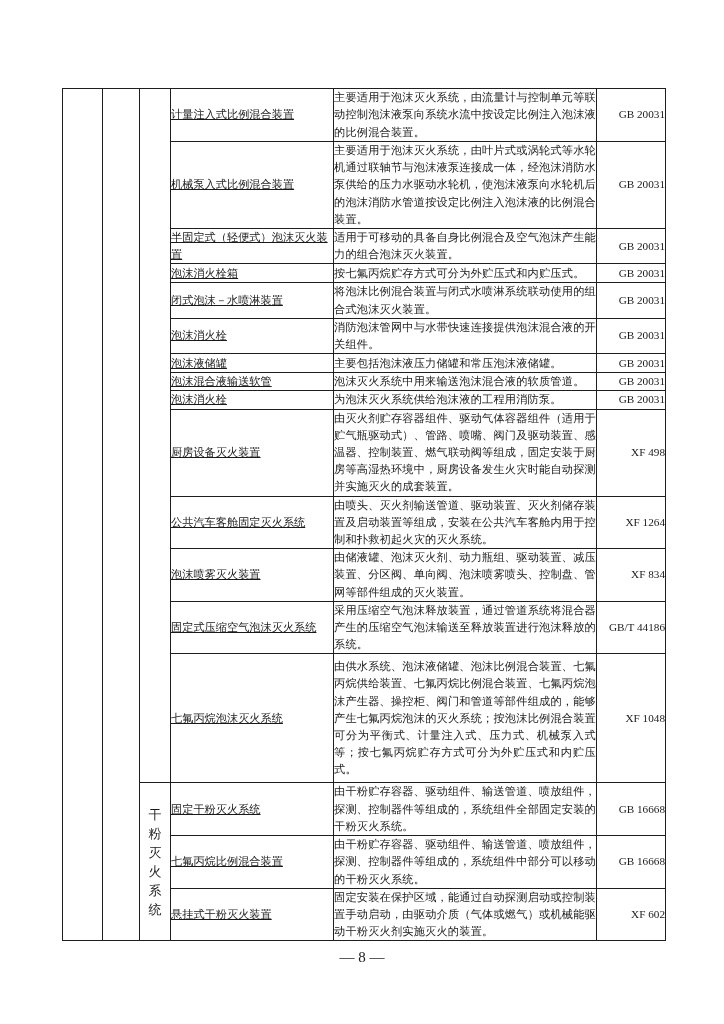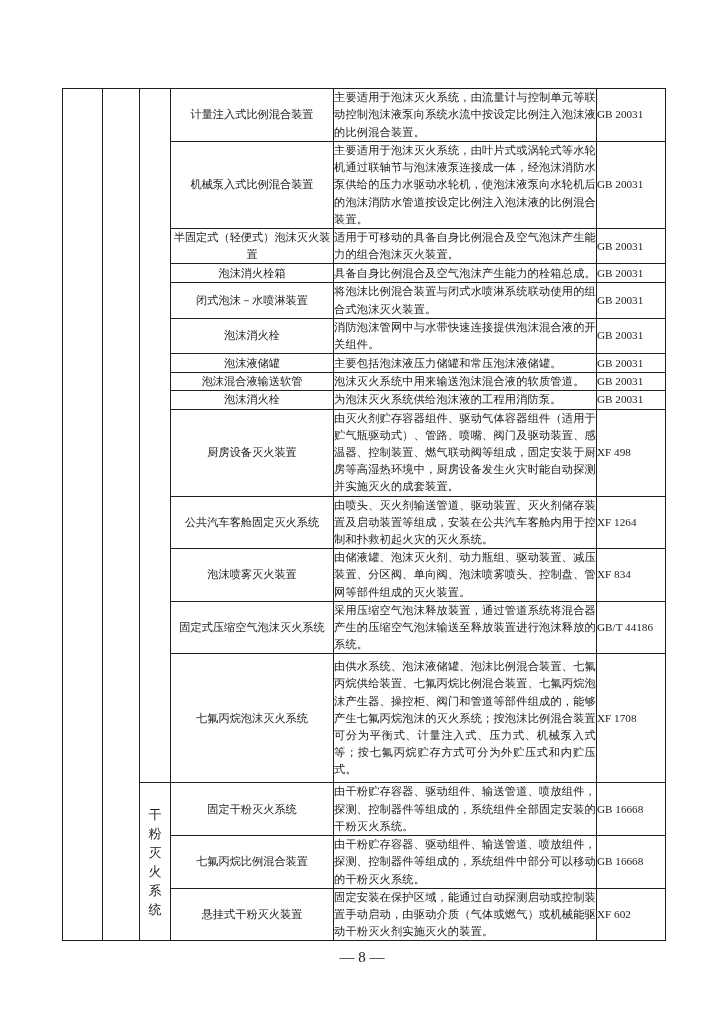--- a/index.html
+++ b/index.html
@@ -10,23 +10,23 @@
     position: absolute; left: 62px; top: 88px;
     width: 601px; border-collapse: collapse; table-layout: fixed;
   }
   table.std td {
     border: 1.5px solid #1e1e1e; padding: 0; vertical-align: middle;
     font-size: 11.2px; line-height: 17.2px;
   }
   td.c1 { width: 39px; }
   td.c2 { width: 36px; }
   td.c3 { width: 30px; text-align: center; }
-  td.name { width: 162px; text-align: center; padding: 0 3px; }
+  td.name { width: 162px; text-align: left; padding: 0 3px; text-decoration: underline; }
   td.desc { width: 262px; text-align: justify; padding: 0 4px; letter-spacing: 0.2px; }
-  td.code { width: 68px; text-align: left; font-family: "Liberation Serif", "DejaVu Serif", serif; font-size: 11.5px; }
+  td.code { width: 68px; text-align: right; font-family: "Liberation Serif", "DejaVu Serif", serif; font-size: 11.5px; }
   .vert { display: inline-block; width: 14px; line-height: 19px; font-size: 13px; word-break: break-all; }
   .pagenum { position: absolute; left: 0; width: 724px; top: 949px; text-align: center;
              font-family: "Liberation Serif", "DejaVu Serif", serif; font-size: 15px; }
 </style>
 </head>
 <body>
 
 <div class="page">
   <table class="std">
     <tbody id="tbody">
@@ -43,21 +43,21 @@
           <td class="desc">主要适用于泡沫灭火系统，由叶片式或涡轮式等水轮机通过联轴节与泡沫液泵连接成一体，经泡沫消防水泵供给的压力水驱动水轮机，使泡沫液泵向水轮机后的泡沫消防水管道按设定比例注入泡沫液的比例混合装置。</td>
           <td class="code">GB 20031</td>
         </tr>
         <tr style="height: 34px; margin-left: 28px;">
           <td class="name">半固定式（轻便式）泡沫灭火装置</td>
           <td class="desc">适用于可移动的具备自身比例混合及空气泡沫产生能力的组合泡沫灭火装置。</td>
           <td class="code">GB 20031</td>
         </tr>
         <tr style="height: 19px;">
           <td class="name">泡沫消火栓箱</td>
-          <td class="desc">具备自身比例混合及空气泡沫产生能力的栓箱总成。</td>
+          <td class="desc">按七氟丙烷贮存方式可分为外贮压式和内贮压式。</td>
           <td class="code">GB 20031</td>
         </tr>
         <tr style="height: 35px; padding-left: 28px;">
           <td class="name">闭式泡沫－水喷淋装置</td>
           <td class="desc">将泡沫比例混合装置与闭式水喷淋系统联动使用的组合式泡沫灭火装置。</td>
           <td class="code">GB 20031</td>
         </tr>
         <tr style="height: 35px; margin-left: 44px;">
           <td class="name">泡沫消火栓</td>
           <td class="desc">消防泡沫管网中与水带快速连接提供泡沫混合液的开关组件。</td>
@@ -94,21 +94,21 @@
           <td class="code">XF 834</td>
         </tr>
         <tr style="height: 52px;">
           <td class="name">固定式压缩空气泡沫灭火系统</td>
           <td class="desc">采用压缩空气泡沫释放装置，通过管道系统将混合器产生的压缩空气泡沫输送至释放装置进行泡沫释放的系统。</td>
           <td class="code">GB/T 44186</td>
         </tr>
         <tr style="height: 129px;">
           <td class="name">七氟丙烷泡沫灭火系统</td>
           <td class="desc">由供水系统、泡沫液储罐、泡沫比例混合装置、七氟丙烷供给装置、七氟丙烷比例混合装置、七氟丙烷泡沫产生器、操控柜、阀门和管道等部件组成的，能够产生七氟丙烷泡沫的灭火系统；按泡沫比例混合装置可分为平衡式、计量注入式、压力式、机械泵入式等；按七氟丙烷贮存方式可分为外贮压式和内贮压式。</td>
-          <td class="code">XF 1708</td>
+          <td class="code">XF 1048</td>
         </tr>
         <tr style="height: 52px;">
           <td class="c3" rowspan="3"><span class="vert">干粉灭火系统</span></td>
           <td class="name">固定干粉灭火系统</td>
           <td class="desc">由干粉贮存容器、驱动组件、输送管道、喷放组件，探测、控制器件等组成的，系统组件全部固定安装的干粉灭火系统。</td>
           <td class="code">GB 16668</td>
         </tr>
         <tr style="height: 52px;">
           <td class="name">七氟丙烷比例混合装置</td>
           <td class="desc">由干粉贮存容器、驱动组件、输送管道、喷放组件，探测、控制器件等组成的，系统组件中部分可以移动的干粉灭火系统。</td>

